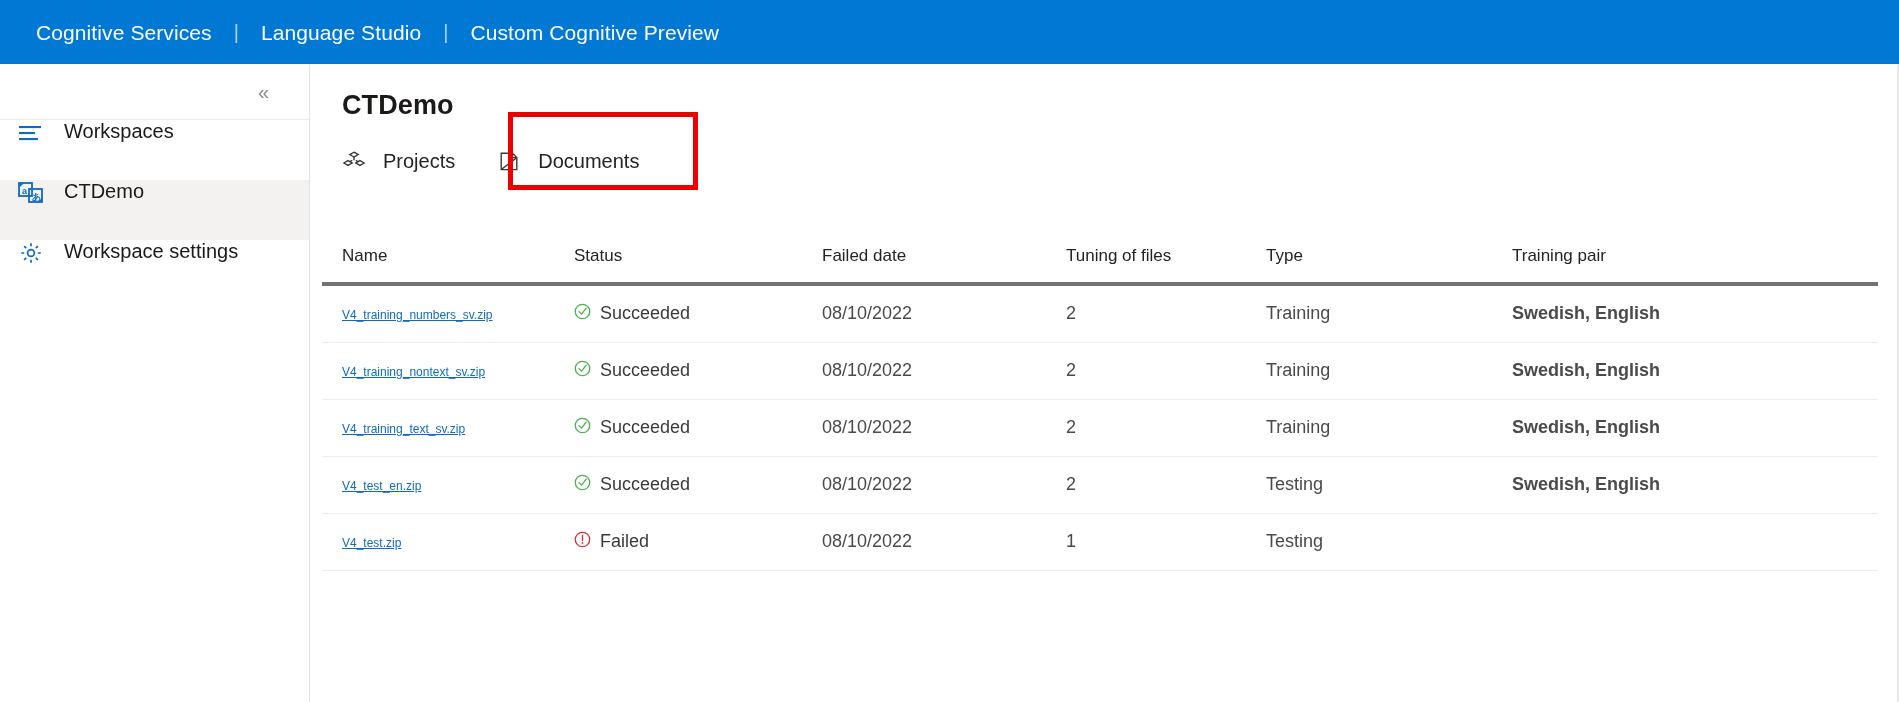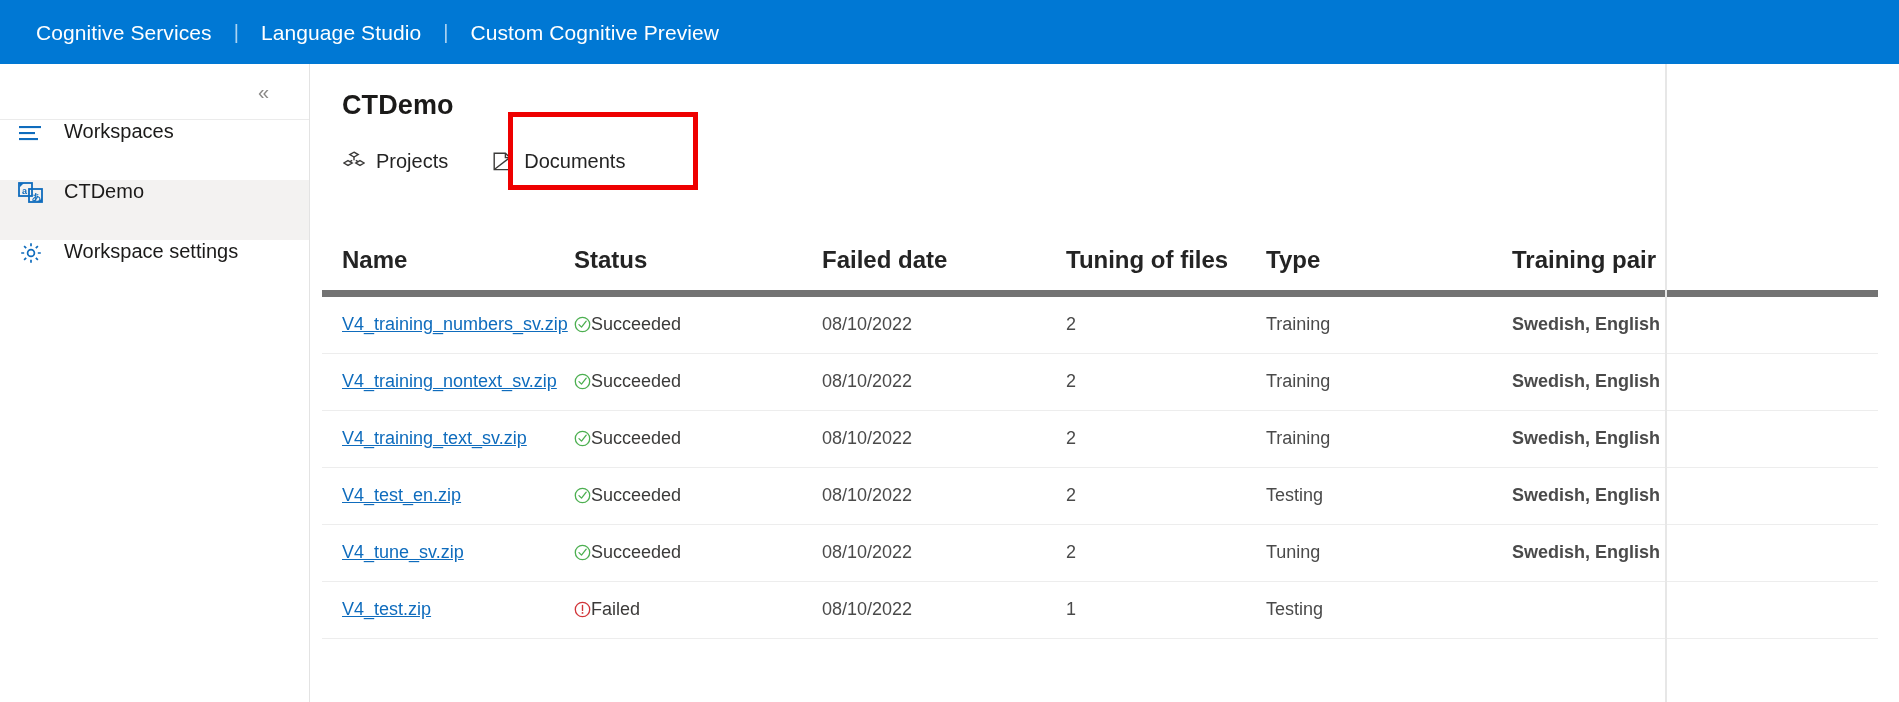--- a/index.html
+++ b/index.html
@@ -10,21 +10,21 @@
     width: 1899px;
     height: 702px;
     overflow: hidden;
     background: #ffffff;
     font-family: "Liberation Sans", sans-serif;
     -webkit-font-smoothing: antialiased;
   }
 
   .app {
     position: relative;
-    width: 1667px;
+    width: 1899px;
     height: 702px;
     background: #ffffff;
   }
 
   
   .topbar {
     position: absolute;
     left: 0; top: 0;
     width: 1899px;
     height: 64px;
@@ -122,20 +122,21 @@
   .tab {
     display: flex;
     align-items: center;
     height: 38px;
     margin-right: 42px;
     font-size: 20px;
     color: #242424;
     cursor: pointer;
     position: relative;
     white-space: nowrap;
+    gap: 7px;
   }
   .tab .tab-icon {
     width: 24px;
     height: 22px;
     margin-right: 10px;
     display: flex;
     align-items: center;
     justify-content: center;
     flex: 0 0 auto;
   }
@@ -167,25 +168,25 @@
     padding: 0 0 0 0;
   }
   table.uploads {
     width: 1556px;
     margin-left: 11px;
     border-collapse: collapse;
     table-layout: fixed;
   }
   table.uploads th {
     text-align: left;
-    font-size: 24px;
-    font-weight: 700;
+    font-size: 17px;
+    font-weight: 400;
     color: #242424;
     padding: 14px 0 16px 0;
-    border-bottom: 7px solid #737373;
+    border-bottom: 4px solid #737373;
     white-space: nowrap;
   }
   table.uploads td {
     font-size: 18px;
     color: #4a4a4a;
     padding: 17px 0 18px 0;
     border-bottom: 1px solid #ededed;
     vertical-align: middle;
     white-space: nowrap;
   }
@@ -196,25 +197,25 @@
   .col-type   { width: 246px; }
   .col-lang   { width: 366px; text-align: left; padding-right: 90px !important; font-weight: bold; }
 
   th.col-name { padding-left: 20px !important; }
   th.col-lang { text-align: right; padding-right: 90px !important; }
 
   .file-link {
     color: #0f6cbd;
     text-decoration: underline;
     cursor: pointer;
-    font-size: 18px;
+    font-size: 12px;
   }
   .status-cell {
     display: flex;
-    align-items: center;
+    gap: 9px;
   }
   .status-icon { flex: 0 0 auto; display: block; }
   .status-text { color: #3b3a39; font-size: 18px; }
 
   
   .right-edge {
     position: absolute;
     right: 0; top: 64px;
     width: 2px; height: 638px;
     background: #e7e7e7;
@@ -397,38 +398,20 @@
                 </svg>
                 <span class="status-text">Succeeded</span>
               </span>
             </td>
             <td class="col-date">08/10/2022</td>
             <td class="col-files">2</td>
             <td class="col-type">Testing</td>
             <td class="col-lang">Swedish, English</td>
           </tr>
 
-          <tr>
-            <td class="col-name">
-              <span class="file-link">V4_tune_sv.zip</span>
-            </td>
-            <td class="col-status">
-              <span class="status-cell">
-                <svg class="status-icon" width="17" height="17" viewBox="0 0 17 17">
-                  <circle cx="8.5" cy="8.5" r="7.2" fill="none" stroke="#4caf50" stroke-width="1.3"></circle>
-                  <path d="M5.0 8.6 L7.5 11.1 L12.2 5.2" fill="none" stroke="#4caf50" stroke-width="1.3" stroke-linecap="round" stroke-linejoin="round"></path>
-                </svg>
-                <span class="status-text">Succeeded</span>
-              </span>
-            </td>
-            <td class="col-date">08/10/2022</td>
-            <td class="col-files">2</td>
-            <td class="col-type">Tuning</td>
-            <td class="col-lang">Swedish, English</td>
-          </tr>
 
           <tr>
             <td class="col-name">
               <span class="file-link">V4_test.zip</span>
             </td>
             <td class="col-status">
               <span class="status-cell">
                 <svg class="status-icon" width="17" height="17" viewBox="0 0 17 17">
                   <circle cx="8.5" cy="8.5" r="7.2" fill="none" stroke="#d13438" stroke-width="1.3"></circle>
                   <path d="M8.5 4.4 v5.0" stroke="#d13438" stroke-width="1.4" stroke-linecap="round"></path>

